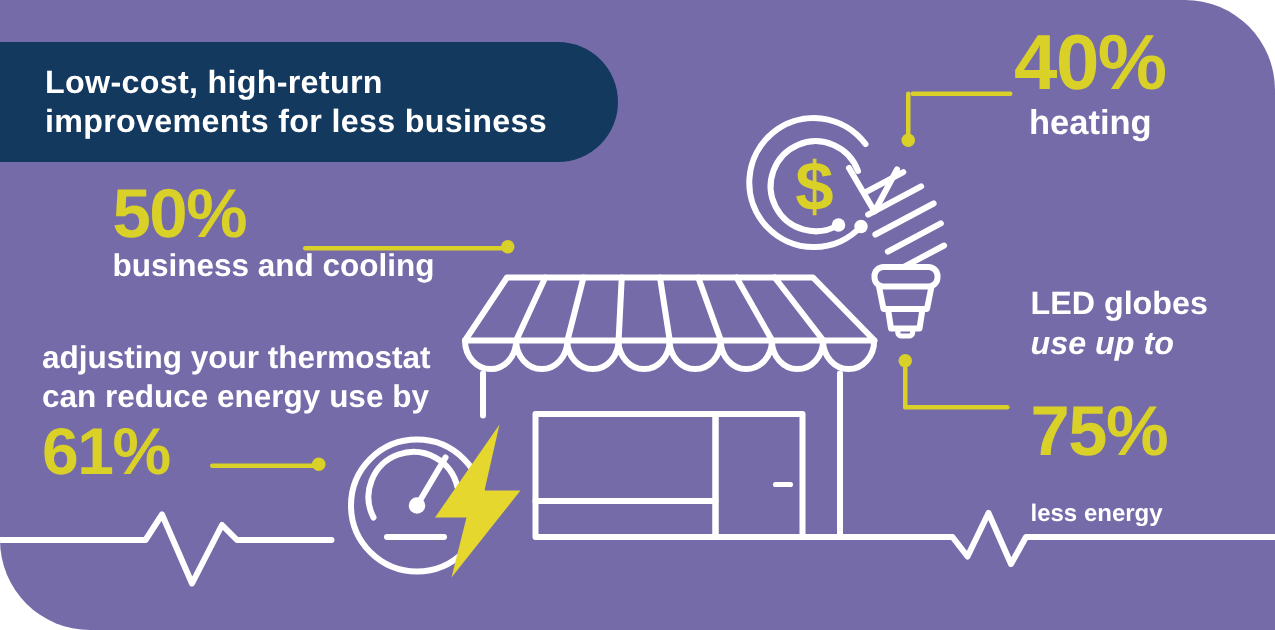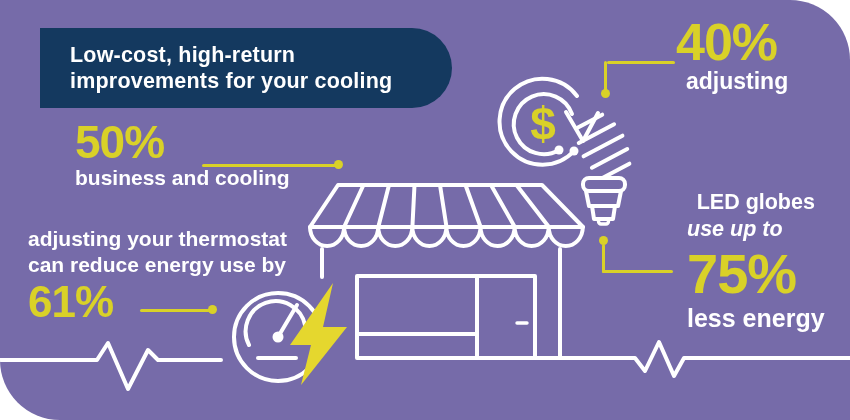--- a/index.html
+++ b/index.html
@@ -12,21 +12,21 @@
                   stroke-linecap:round;stroke-linejoin:round;}
   svg.art .thin{stroke-width:3.4;}
   svg.art .fill-dot{fill:var(--line_white,#FFFFFF);stroke:none;}
   svg.art .bolt{fill:var(--bolt_yellow,#E5D72E);stroke:none;}
   svg.art text.dollar{fill:var(--accent_yellow,#D9D128);stroke:none;
                       font:bold 46px "Liberation Sans",sans-serif;}
   
   .banner{position:absolute;left:0;top:28px;width:412px;height:80px;
           background:var(--banner,#14395F);border-radius:0 40px 40px 0;
           display:flex;flex-direction:column;justify-content:center;
-          padding-left:30px;box-sizing:border-box;margin-left:40px;}
+          padding-left:30px;box-sizing:border-box;}
   .banner div{color:#fff;font-size:21.5px;font-weight:bold;line-height:26px;letter-spacing:.2px;}
   
   .white-label{color:#fff;font-size:21px;font-weight:bold;line-height:26px;}
   .big-num{color:var(--accent_yellow,#D9D128);font-weight:bold;letter-spacing:-1px;line-height:1;}
   .abs{position:absolute;}
   
   .lead{position:absolute;background:var(--accent_yellow,#D9D128);border-radius:2px;}
   .lead-dot{position:absolute;width:9px;height:9px;border-radius:50%;
             background:var(--accent_yellow,#D9D128);}
 </style>
@@ -82,49 +82,49 @@
       </g>
       <rect class="stroke" x="583" y="178" width="42" height="13" rx="6"></rect>
       <path class="stroke" d="M586,191 L589,206 L618,206 L621,191"></path>
       <path class="stroke" d="M592,206 L594,219 L613,219 L615,206"></path>
       <rect class="stroke thin" x="598.5" y="219" width="10" height="5" rx="2.5"></rect>
     </g>
   </svg>
 
   <div class="banner">
     <div>Low-cost, high-return</div>
-    <div>improvements for your cooling</div>
+    <div>improvements for less business</div>
   </div>
 
   <div class="abs" style="left:75px;top:119px;">
     <div class="big-num" style="font-size:46px;">50%</div>
     <div class="white-label">business and cooling</div>
   </div>
   <div class="lead" style="left:202px;top:164px;width:134px;height:3px;"></div>
   <div class="lead-dot" style="left:334px;top:160px;"></div>
 
   <div class="abs" style="left:28px;top:226px;">
     <div class="white-label">adjusting your thermostat</div>
     <div class="white-label">can reduce energy use by</div>
     <div class="big-num" style="font-size:44px;margin-top:2px;">61%</div>
   </div>
   <div class="lead" style="left:140px;top:309px;width:70px;height:3px;"></div>
   <div class="lead-dot" style="left:208px;top:305px;"></div>
 
   <div class="abs" style="left:676px;top:16px;">
     <div class="big-num" style="font-size:52px;">40%</div>
-    <div class="white-label" style="font-size:23px;padding-left:10px;">adjusting</div>
+    <div class="white-label" style="font-size:23px;padding-left:10px;">heating</div>
   </div>
   <div class="lead" style="left:607px;top:61px;width:68px;height:3px;"></div>
   <div class="lead" style="left:604px;top:61px;width:3px;height:31px;"></div>
   <div class="lead-dot" style="left:601px;top:89px;"></div>
 
   <div class="abs" style="left:687px;top:189px;">
-    <div class="white-label" style="font-size:21.5px;line-height:27px;text-align:center;">LED globes</div>
+    <div class="white-label" style="font-size:21.5px;line-height:27px;">LED globes</div>
     <div class="white-label" style="font-size:21.5px;line-height:27px;font-style:italic;">use up to</div>
-    <div class="big-num" style="font-size:56px;margin:3px 0;">75%</div>
-    <div class="white-label" style="font-size:25px;">less energy</div>
+    <div class="big-num" style="font-size:47px;margin:20px 0;">75%</div>
+    <div class="white-label" style="font-size:16px;">less energy</div>
   </div>
   <div class="lead-dot" style="left:599px;top:236px;"></div>
   <div class="lead" style="left:602px;top:244px;width:3px;height:29px;"></div>
   <div class="lead" style="left:602px;top:270px;width:71px;height:3px;"></div>
 
 </div>
 
 </body></html>

